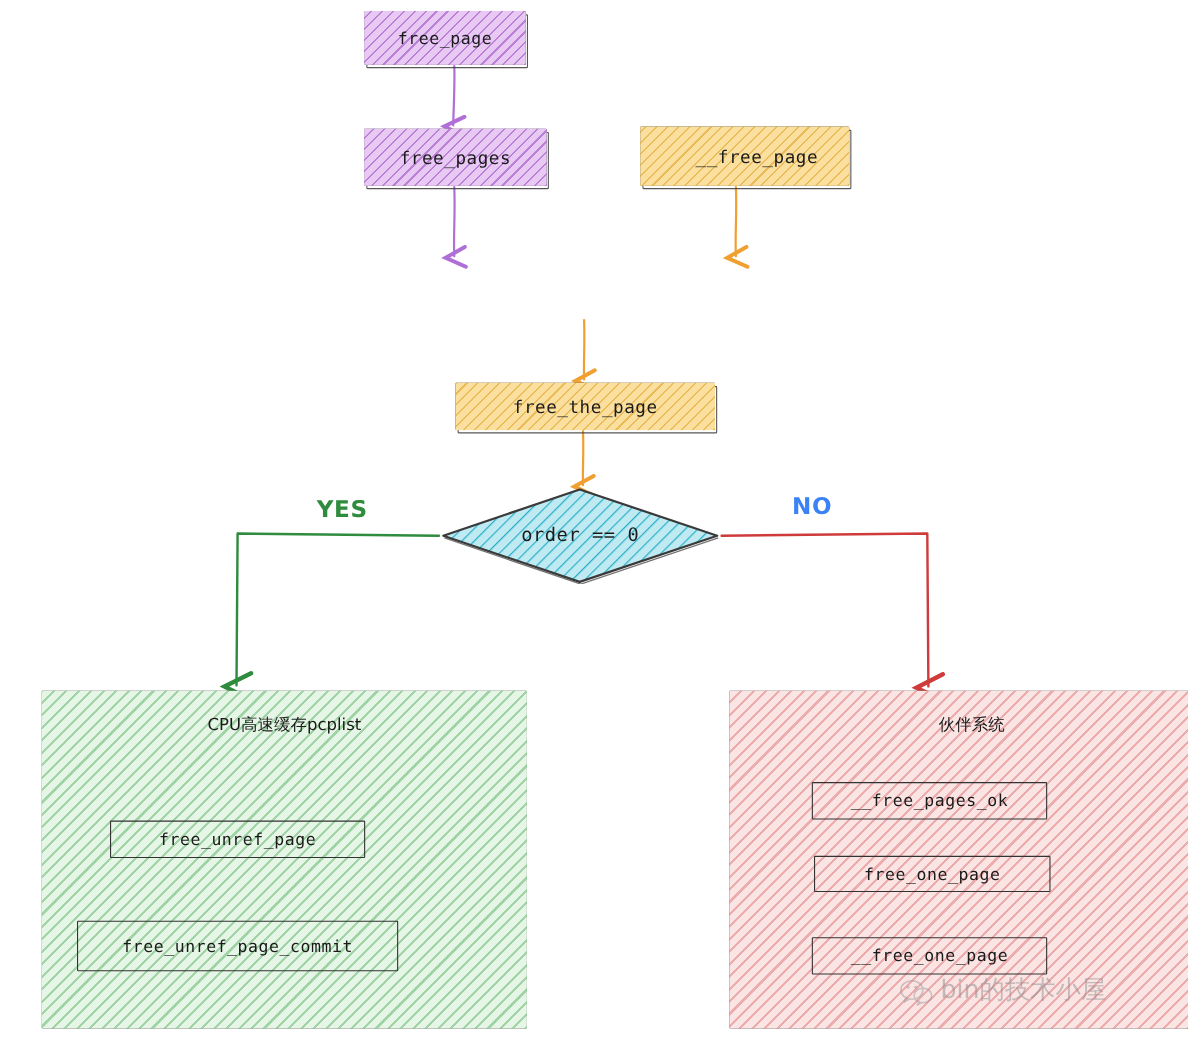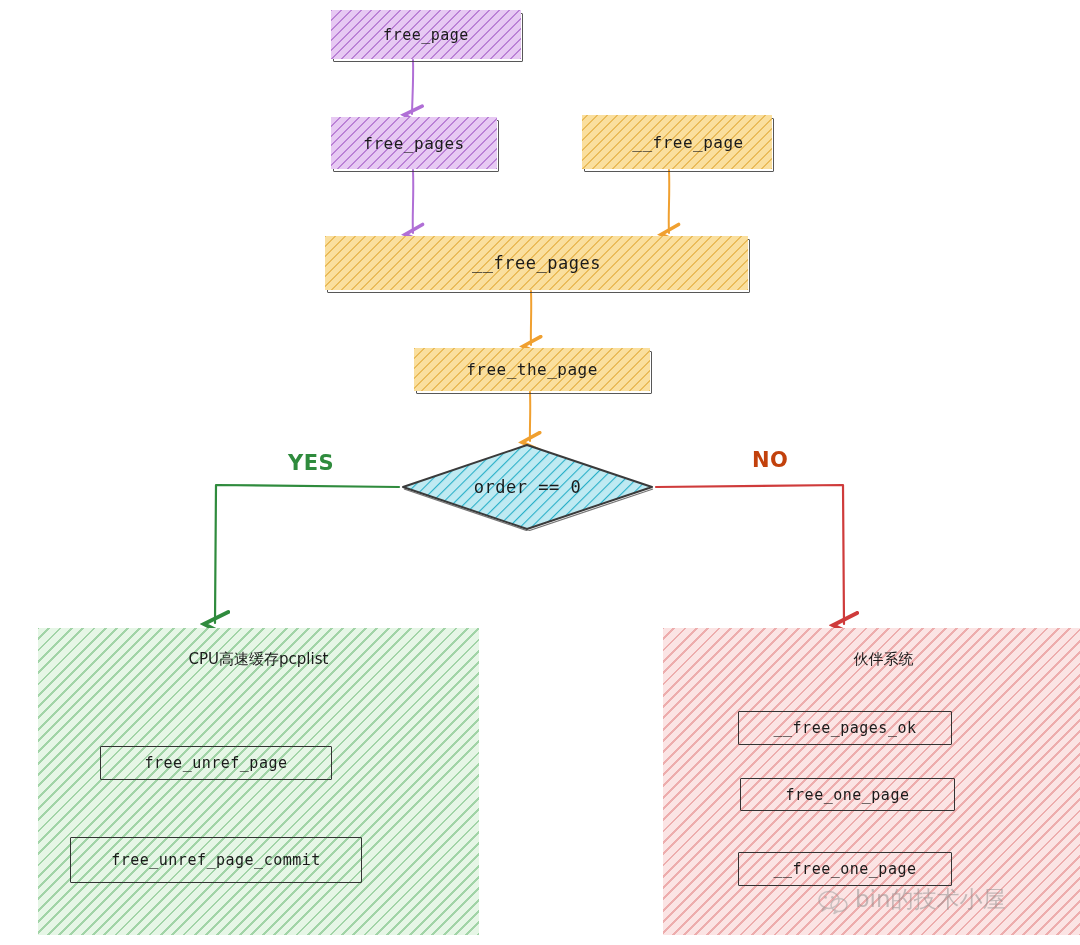--- a/index.html
+++ b/index.html
@@ -108,21 +108,21 @@
       rgba(216, 90, 90, .40) 0px,
       rgba(216, 90, 90, .40) 2px,
       rgba(255,255,255,0) 2px,
       rgba(255,255,255,0) 8px);
   }
   .hatch.plain {
     background-color: transparent;
   }
 
   
-  #node-free-page        { left: 331px; top: 10px;  width: 190px; height: 49px;  font-size: 15px; }
+  #node-free-page        { left: 331px; top: 10px;  width: 147px; height: 49px;  font-size: 15px; }
   #node-free-pages       { left: 331px; top: 117px; width: 166px; height: 52px;  font-size: 16px; }
   #node-uu-free-page     { left: 582px; top: 115px; width: 190px; height: 54px;  font-size: 16px; padding-left: 22px; }
   #node-uu-free-pages    { left: 325px; top: 236px; width: 423px; height: 54px;  font-size: 17px; }
   #node-free-the-page    { left: 414px; top: 348px; width: 236px; height: 43px;  font-size: 16px; justify-content: center; }
 
   
   #node-decision {
     left: 400px;
     top: 443px;
     width: 255px;
@@ -166,21 +166,21 @@
   
   .branch-label {
     position: absolute;
     font-family: "DejaVu Sans", sans-serif;
     font-weight: bold;
     font-size: 21px;
     z-index: 7;
     letter-spacing: .5px;
   }
   #label-yes { left: 288px; top: 451px; color: #2f8b3d; text-align: right; }
-  #label-no  { left: 752px; top: 448px; color: #c2410c; }
+  #label-no  { left: 720px; top: 448px; color: #3b82f6; }
 
   
   #watermark {
     position: absolute;
     left: 818px;
     top: 884px;
     display: flex;
     align-items: flex-end;
     gap: 7px;
     z-index: 8;
@@ -283,26 +283,20 @@
     <span class="node-label">free_pages</span>
   </div>
 
   <div class="node" id="node-uu-free-page">
     <div class="hatch yellow"></div>
     <div class="sketch-border shadow"></div>
     <div class="sketch-border"></div>
     <span class="node-label">__free_page</span>
   </div>
 
-  <div class="node" id="node-uu-free-pages">
-    <div class="hatch yellow"></div>
-    <div class="sketch-border shadow"></div>
-    <div class="sketch-border"></div>
-    <span class="node-label">__free_pages</span>
-  </div>
 
   <div class="node" id="node-free-the-page">
     <div class="hatch yellow"></div>
     <div class="sketch-border shadow"></div>
     <div class="sketch-border"></div>
     <span class="node-label">free_the_page</span>
   </div>
 
   <div class="node" id="node-decision">
     <svg viewBox="0 0 255 88" style="position:absolute;inset:0;width:100%;height:100%;z-index:1;">

